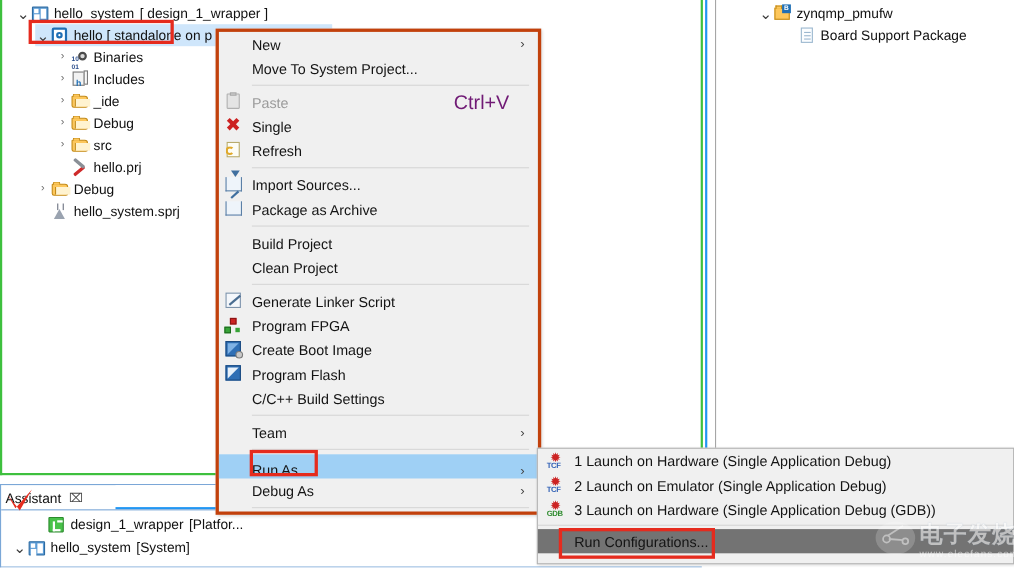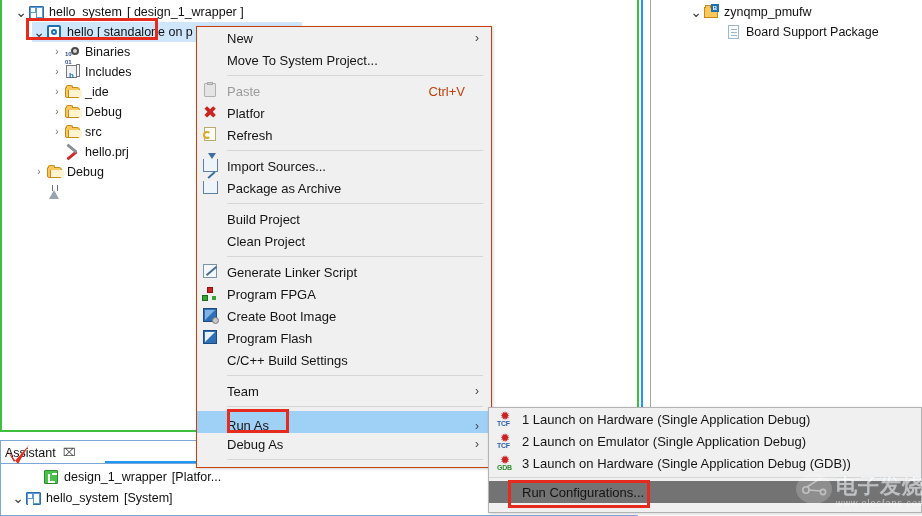--- a/index.html
+++ b/index.html
@@ -109,27 +109,27 @@
   .atab .xmark{margin-left:7px;color:#4a4a4a;font-size:11px;}
   .atabstrip{position:absolute;left:0;top:22px;width:638px;height:1px;background:#7ba7d7;}
   .atabhl{position:absolute;left:104px;top:0;width:534px;height:22px;
           background:#fff;border-bottom:2px solid #2196f3;box-sizing:border-box;}
 
   .green-top{position:absolute;left:0;top:430px;width:638px;height:2px;background:#3ec03e;}
 
   
   #ctxmenu{
     position:absolute;left:196px;top:26px;width:296px;height:442px;
-    background:#f0f0f0;border:1px solid #c2410c;box-sizing:border-box;
+    background:#f0f0f0;border:3px solid #c2410c;box-sizing:border-box;
     box-shadow:1px 1px 3px rgba(0,0,0,.18);
   }
   .mi{position:relative;height:22px;display:flex;align-items:center;white-space:nowrap;}
   .mi .micon{width:30px;flex:0 0 30px;height:20px;position:relative;}
   .mi .mlabel{font-size:13px;color:#141414;}
-  .mi .maccel{position:absolute;right:26px;font-size:13px;color:#c2410c;margin-left:24px;}
+  .mi .maccel{position:absolute;right:26px;font-size:18px;color:#701a75;margin-left:24px;}
   .mi .marrow{position:absolute;right:12px;font-size:12px;color:#444;}
   .mi.disabled .mlabel{color:#9b9b9b;}
   .mi.hl{background:#9fd0f5;align-items:flex-end;}
   .msep{height:1px;background:#d6d6d6;margin:4px 8px 4px 30px;}
 
   
   .mic{position:absolute;left:5px;top:2px;width:16px;height:16px;}
   .mic-paste{background:#e4e4e4;border:1px solid #b0b0b0;box-sizing:border-box;border-radius:1px;
              width:12px;height:14px;left:7px;top:2px;}
   .mic-paste:before{content:"";position:absolute;left:2px;top:-2px;width:6px;height:3px;
@@ -273,20 +273,21 @@
         <span class="ic">
           <span class="ic-folder"></span>
         </span>
         <span class="lbl">Debug</span>
       </div>
       <div class="tree-row" style="left: 30px; top: 182px;">
         <span class="twisty"></span>
         <span class="ic">
           <span class="ic-sprj"></span>
         </span>
+        <span class="lbl">hello_system.sprj</span>
       </div>
     </div>
 
   <div id="rightpanel">
       <div class="tree-row" style="left: 38px; top: 2px;">
         <span class="twisty open" style="font-size: 14px; line-height: 8px;">⌄</span>
         <span class="ic">
           <span class="ic-bspfolder"></span>
         </span>
         <span class="lbl">zynqmp_pmufw</span>
@@ -347,21 +348,21 @@
         <span class="micon">
           <span class="mic mic-paste"></span>
         </span>
         <span class="mlabel">Paste</span>
         <span class="maccel">Ctrl+V</span>
       </div>
       <div class="mi">
         <span class="micon">
           <span class="mic mic-del">✖</span>
         </span>
-        <span class="mlabel">Platfor</span>
+        <span class="mlabel">Single</span>
       </div>
       <div class="mi">
         <span class="micon">
           <span class="mic mic-refresh"></span>
         </span>
         <span class="mlabel">Refresh</span>
       </div>
       <div class="msep"></div>
       <div class="mi">
         <span class="micon">

